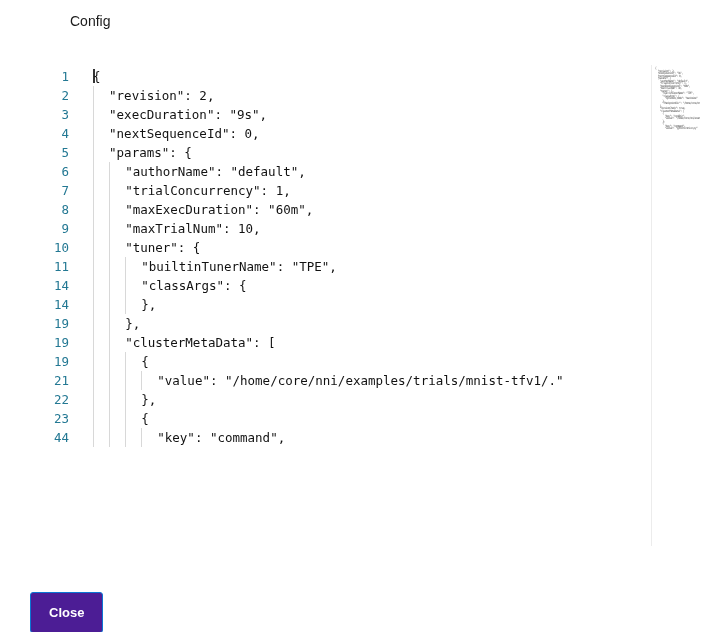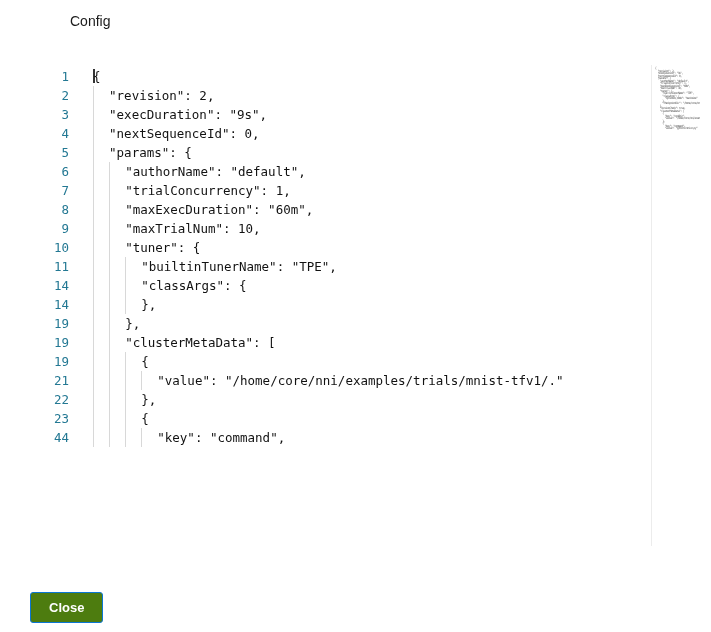--- a/index.html
+++ b/index.html
@@ -44,22 +44,22 @@
     border-left:1px solid #ececec;background:#ffffff;overflow:hidden;
   }
   .minimap-content{
     margin:2px 0 0 3px;
     font-family:"DejaVu Sans Mono", monospace;
     font-size:3px;line-height:2.5px;color:#6b6b6b;
     white-space:pre;letter-spacing:-0.6px;
   }
   .close-button{
     position:absolute;left:30px;top:592px;
-    min-width:72px;height:31px;padding:0 18px;
-    background:#4d7c0f;color:#ffffff;border:1px solid #0b76d3;border-radius:3px;
+    min-width:72px;height:41px;padding:0 18px;
+    background:#4c1d95;color:#ffffff;border:1px solid #0b76d3;border-radius:3px;
     font-family:"Liberation Sans", sans-serif;font-size:13px;font-weight:700;
     cursor:pointer;
   }
 </style>
 </head>
 <body>
 
 <div class="dialog-title">Config</div>
 
 <div class="editor">

